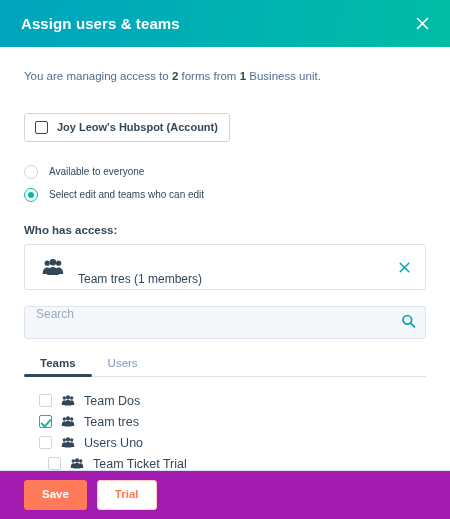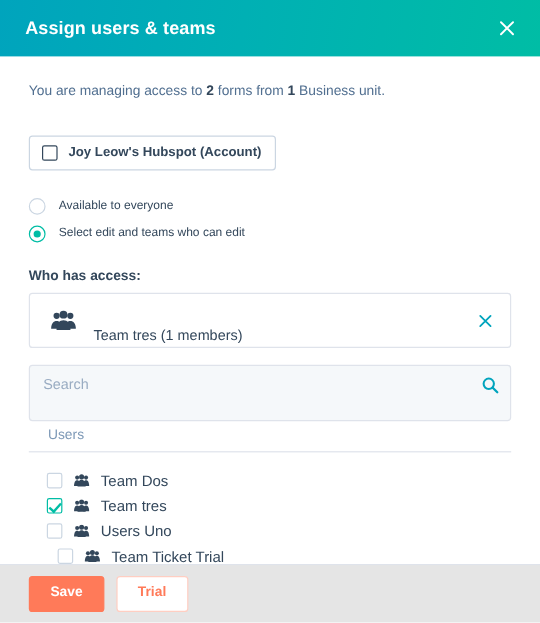--- a/index.html
+++ b/index.html
@@ -161,21 +161,21 @@
   }
 
   
   .search-wrap {
     margin-top: 14px;
     position: relative;
     height: 33px;
   }
   .search-input {
     width: 100%;
-    height: 47px;
+    height: 33px;
     border: 1px solid #dfe3eb;
     border-radius: 3px;
     background: #f5f8fa;
     padding: 0 34px 16px 11px;
     font-size: 12px;
     color: #be185d;
     font-family: "Liberation Sans", sans-serif;
     outline: none;
   }
   .search-input::placeholder { color: #99acc2; }
@@ -231,21 +231,21 @@
   .team-icon { flex: 0 0 auto; display: flex; align-items: center; }
   .team-name {
     font-size: 12.5px;
     color: #33475b;
   }
 
   
   .modal-footer {
     flex: 0 0 49px;
     height: 49px;
-    background: #e5e5e5;
+    background: #a21caf;
     border-top: 1px solid #dfe3eb;
     display: flex;
     align-items: center;
     padding: 0 24px;
     gap: 10px;
   }
   .btn {
     font-family: "Liberation Sans", sans-serif;
     font-size: 11.5px;
     font-weight: bold;
@@ -326,20 +326,21 @@
       <input class="search-input" type="text" placeholder="Search" style="">
       <span class="search-icon">
         <svg width="15" height="15" viewBox="0 0 15 15" aria-hidden="true">
           <circle cx="6.3" cy="6.3" r="4.3" fill="none" stroke="#00a4bd" stroke-width="1.7"></circle>
           <path d="M9.6 9.6 L13.4 13.4" stroke="#00a4bd" stroke-width="1.9" stroke-linecap="round"></path>
         </svg>
       </span>
     </div>
 
     <div class="tabs">
+      <div class="tab active">Teams</div>
       <div class="tab">Users</div>
     </div>
 
     <div class="team-list">
 
       <div class="team-row">
         <span class="cb light"></span>
         <span class="team-icon">
           <svg width="14" height="11" viewBox="0 0 14 11" aria-hidden="true">
             <circle cx="3.3" cy="3.0" r="1.7" fill="#33475b"></circle>

